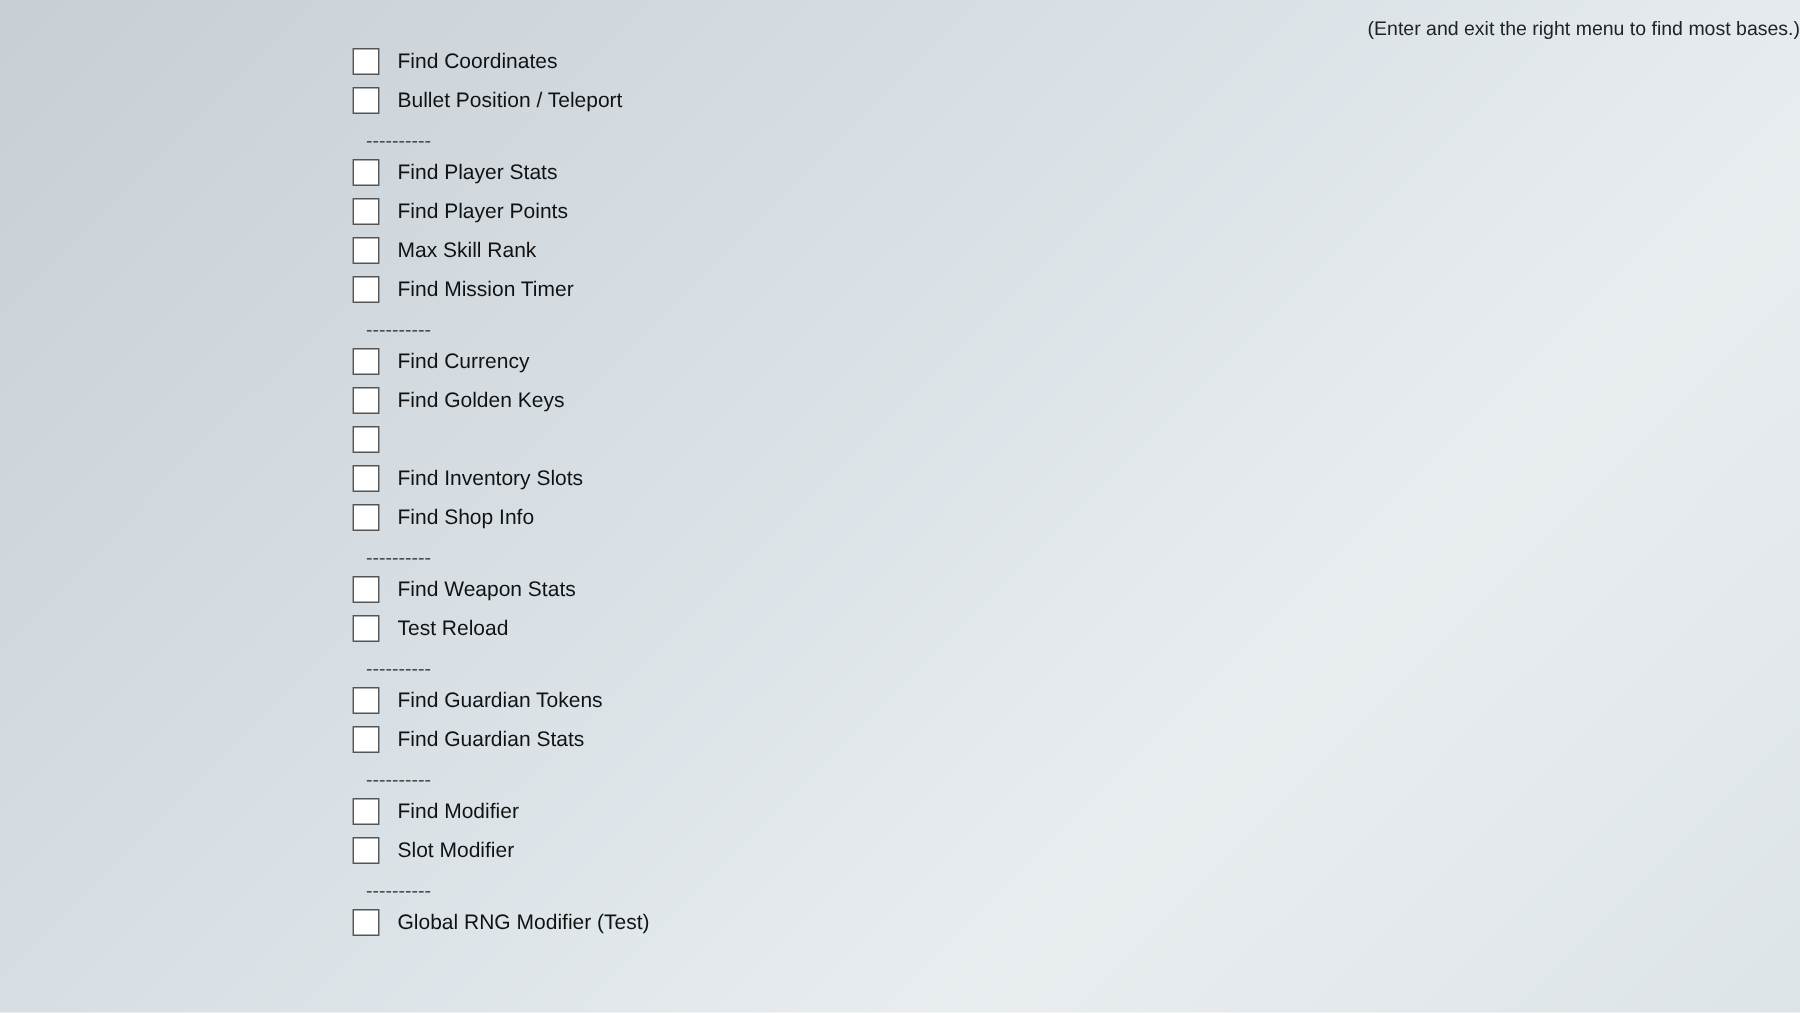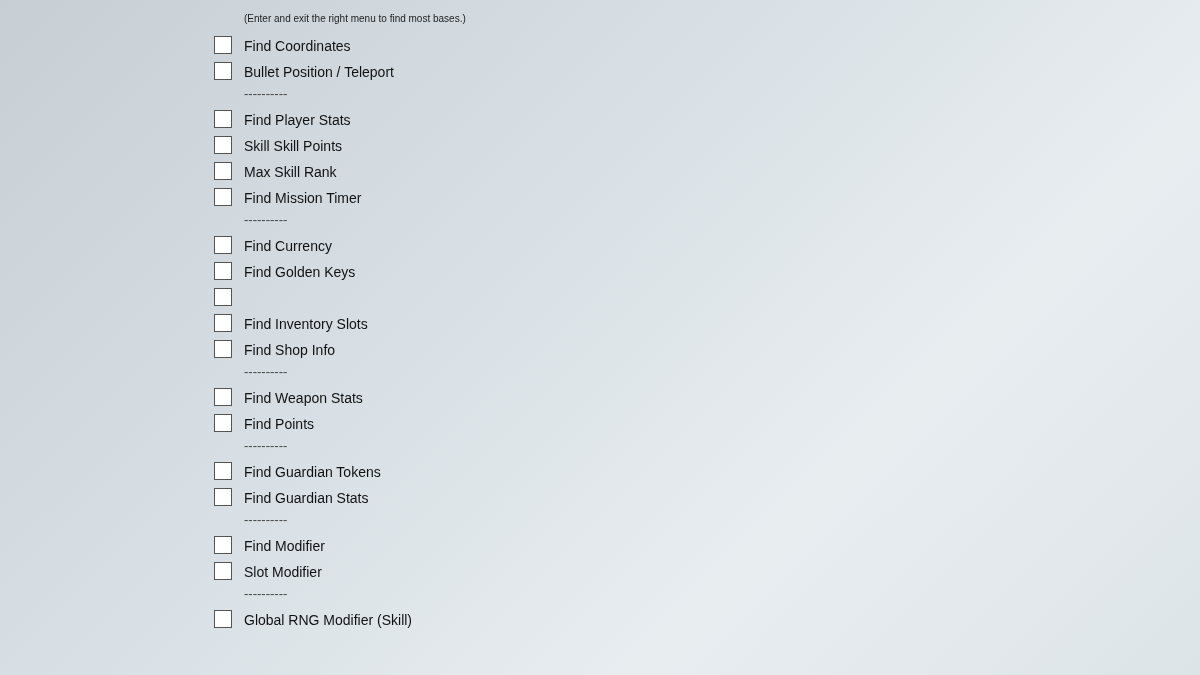--- a/index.html
+++ b/index.html
@@ -19,23 +19,24 @@
 
     .container {
       width: 1200px;
       height: 675px;
       position: relative;
       padding: 8px 0;
     }
 
     .row {
       display: flex;
-      align-items: flex-end;
+      align-items: flex-start;
       padding: 2px 0;
       min-height: 26px;
+      margin-left: 21px;
     }
 
     .checkbox-area {
       width: 240px;
       display: flex;
       align-items: center;
       justify-content: flex-end;
       padding-right: 8px;
       flex-shrink: 0;
     }
@@ -66,25 +67,26 @@
       width: 120px;
       text-align: left;
       color: #222;
       font-size: 14px;
       padding-right: 20px;
     }
 
     .intro-row {
       padding-left: 244px;
       color: #222;
-      font-size: 10px;
+      font-size: 13px;
       padding-bottom: 2px;
       min-height: 22px;
       display: flex;
       align-items: center;
+      justify-content: flex-end;
     }
 
     .separator-row {
       display: flex;
       align-items: center;
       min-height: 22px;
       padding: 1px 0;
     }
 
     .no-checkbox-area {
@@ -127,21 +129,21 @@
         <div class="checkbox-area">
           <div class="checkbox"></div>
         </div>
         <div class="label-area">Find Player Stats</div>
         <div class="script-area"></div>
       </div>
       <div class="row">
         <div class="checkbox-area">
           <div class="checkbox"></div>
         </div>
-        <div class="label-area">Skill Skill Points</div>
+        <div class="label-area">Find Player Points</div>
         <div class="script-area"></div>
       </div>
       <div class="row">
         <div class="checkbox-area">
           <div class="checkbox"></div>
         </div>
         <div class="label-area">Max Skill Rank</div>
         <div class="script-area"></div>
       </div>
       <div class="row">
@@ -199,21 +201,21 @@
         <div class="checkbox-area">
           <div class="checkbox"></div>
         </div>
         <div class="label-area">Find Weapon Stats</div>
         <div class="script-area"></div>
       </div>
       <div class="row">
         <div class="checkbox-area">
           <div class="checkbox"></div>
         </div>
-        <div class="label-area">Find Points</div>
+        <div class="label-area">Test Reload</div>
         <div class="script-area"></div>
       </div>
       <div class="separator-row">
         <div class="no-checkbox-area"></div>
         <div class="label-area separator-label">----------</div>
         <div class="script-area"></div>
       </div>
       <div class="row">
         <div class="checkbox-area">
           <div class="checkbox"></div>
@@ -249,17 +251,17 @@
       </div>
       <div class="separator-row">
         <div class="no-checkbox-area"></div>
         <div class="label-area separator-label">----------</div>
         <div class="script-area"></div>
       </div>
       <div class="row">
         <div class="checkbox-area">
           <div class="checkbox"></div>
         </div>
-        <div class="label-area">Global RNG Modifier (Skill)</div>
+        <div class="label-area">Global RNG Modifier (Test)</div>
         <div class="script-area"></div>
       </div>
     </div>
 </div>
 
 </body></html>

